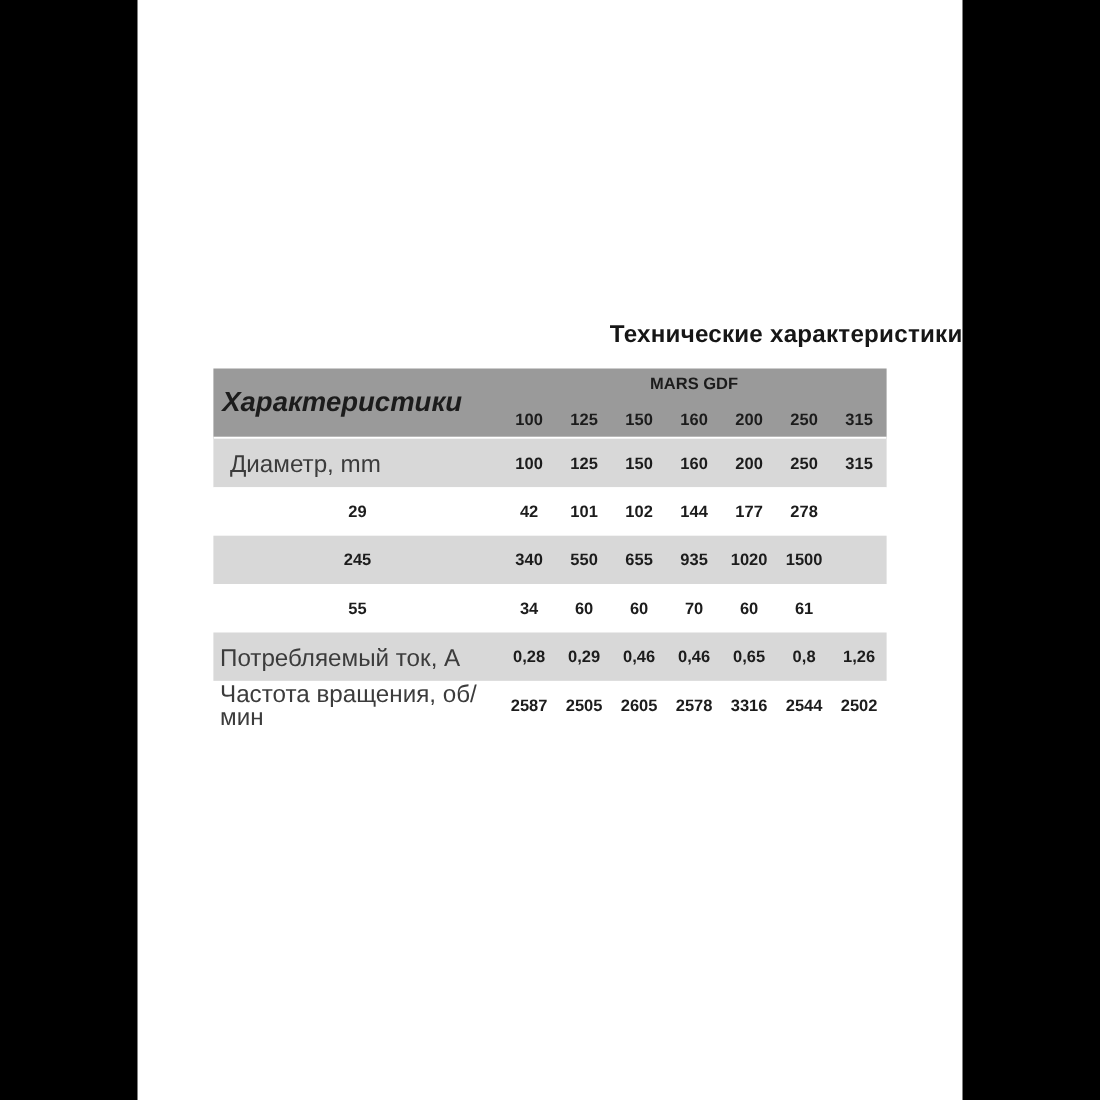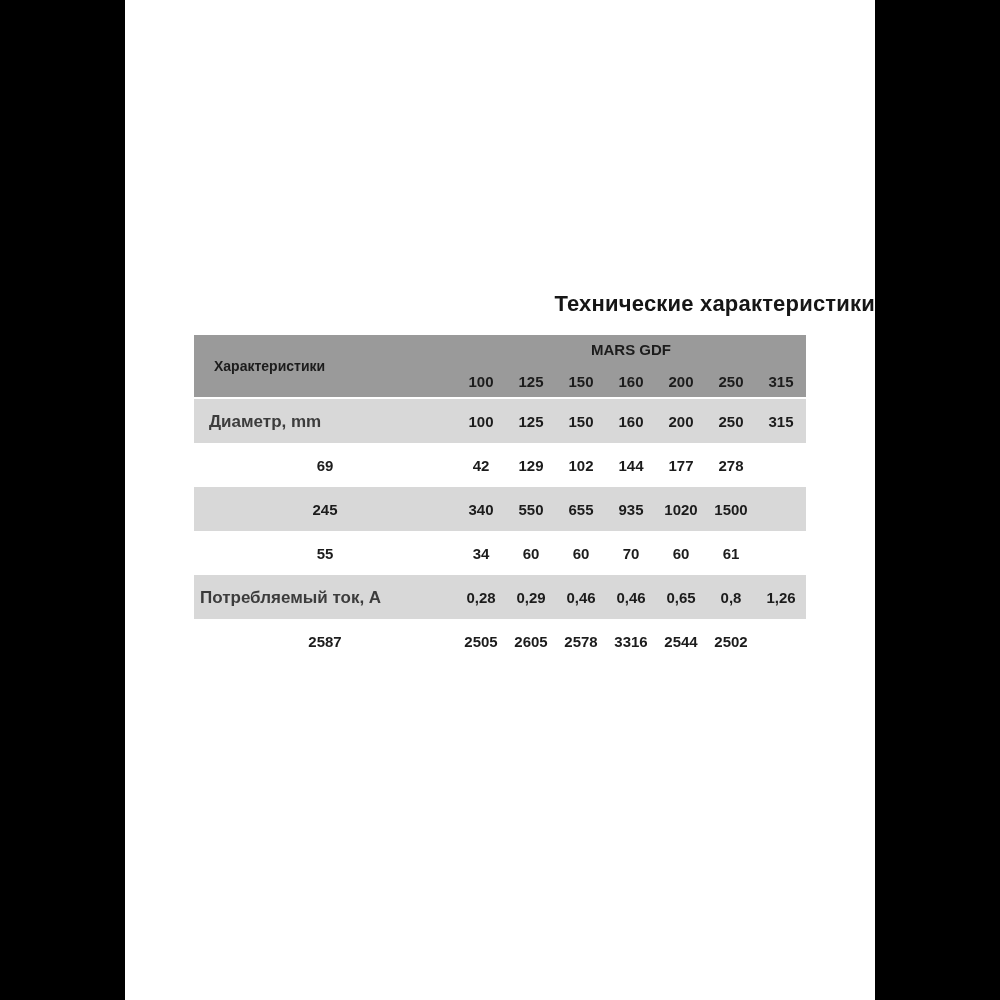--- a/index.html
+++ b/index.html
@@ -48,24 +48,25 @@
 
   .thead {
     display: grid;
     grid-template-columns: 262px 1fr;
     height: 62px;
     background: var(--header-bg, #9a9a9a);
     border-bottom: 2px solid #ffffff;
   }
   .th-label {
     align-self: center;
-    padding-left: 20px;
-    font-size: 14px;
+    padding-left: 8px;
+    font-size: 25px;
     font-weight: bold;
     color: var(--head-text, #1c1c1c);
+    font-style: italic;
   }
   .th-group {
     display: flex;
     flex-direction: column;
     justify-content: space-between;
     padding: 6px 0 7px 0;
   }
   .group-label {
     text-align: center;
     font-size: 15px;
@@ -88,22 +89,22 @@
     grid-template-columns: 262px repeat(7, 50px);
     height: 44px;
     align-items: center;
     background: var(--row-white, #ffffff);
   }
   .row:nth-child(odd) {
     background: var(--row-stripe, #d8d8d8);
   }
   .label-cell {
     padding-left: 6px;
-    font-size: 17px;
-    font-weight: bold;
+    font-size: 22px;
+    font-weight: normal;
     line-height: 21px;
     color: var(--label-text, #3c3c3c);
   }
   .row.indent .label-cell { padding-left: 15px; }
   .value-cell {
     text-align: center;
     font-size: 15px;
     font-weight: bold;
     color: var(--value-text, #1c1c1c);
   }
@@ -138,23 +139,23 @@
           <div class="label-cell">Диаметр, mm</div>
           <div class="value-cell">100</div>
           <div class="value-cell">125</div>
           <div class="value-cell">150</div>
           <div class="value-cell">160</div>
           <div class="value-cell">200</div>
           <div class="value-cell">250</div>
           <div class="value-cell">315</div>
         </div>
         <div class="row">
-          <div class="value-cell">69</div>
+          <div class="value-cell">29</div>
           <div class="value-cell">42</div>
-          <div class="value-cell">129</div>
+          <div class="value-cell">101</div>
           <div class="value-cell">102</div>
           <div class="value-cell">144</div>
           <div class="value-cell">177</div>
           <div class="value-cell">278</div>
         </div>
         <div class="row">
           <div class="value-cell">245</div>
           <div class="value-cell">340</div>
           <div class="value-cell">550</div>
           <div class="value-cell">655</div>
@@ -175,20 +176,21 @@
           <div class="label-cell">Потребляемый ток, А</div>
           <div class="value-cell">0,28</div>
           <div class="value-cell">0,29</div>
           <div class="value-cell">0,46</div>
           <div class="value-cell">0,46</div>
           <div class="value-cell">0,65</div>
           <div class="value-cell">0,8</div>
           <div class="value-cell">1,26</div>
         </div>
         <div class="row">
+          <div class="label-cell">Частота вращения, об/мин</div>
           <div class="value-cell">2587</div>
           <div class="value-cell">2505</div>
           <div class="value-cell">2605</div>
           <div class="value-cell">2578</div>
           <div class="value-cell">3316</div>
           <div class="value-cell">2544</div>
           <div class="value-cell">2502</div>
         </div>
       </div>
   </div>

